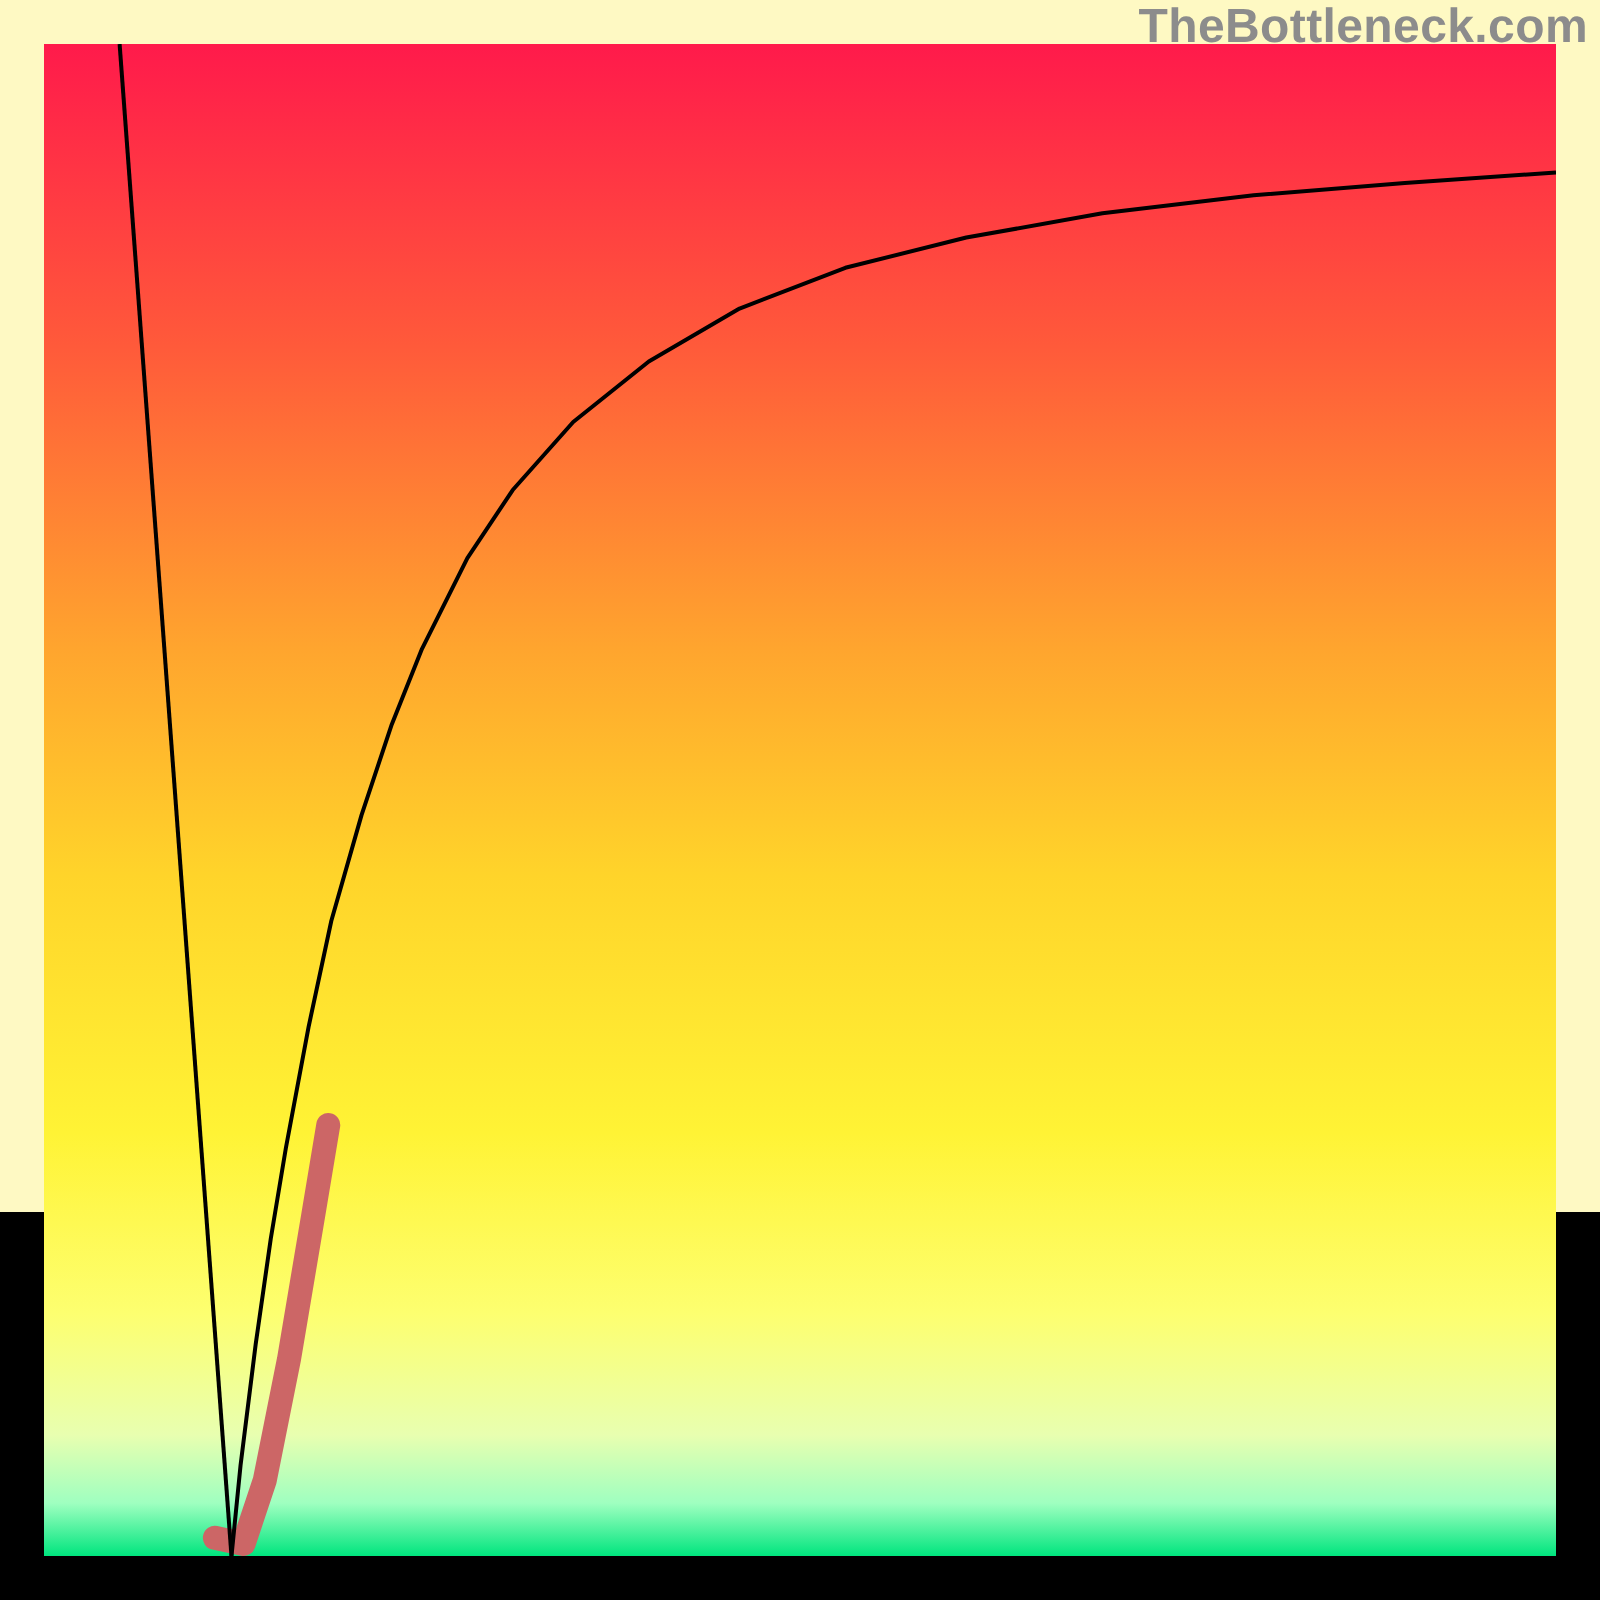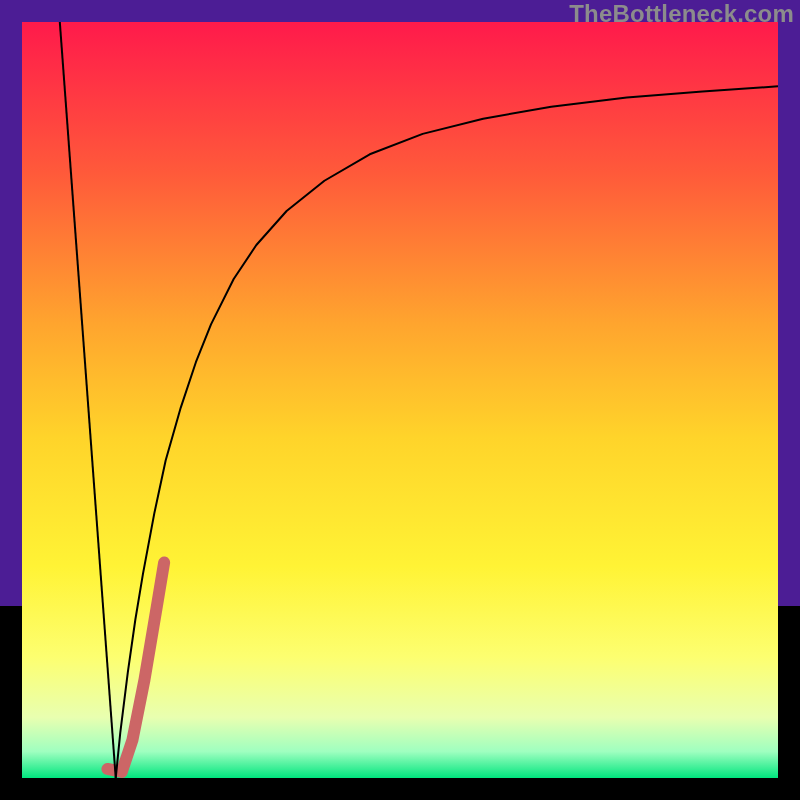--- a/index.html
+++ b/index.html
@@ -9,21 +9,21 @@
     height: 800px;
     background: #000;
     overflow: hidden;
   }
   .frame {
     position: absolute;
     left: 0;
     top: 0;
     width: 800px;
     height: 606px;
-    background: #4c1d95;
+    background: #fef9c3;
   }
   .plot {
     position: absolute;
     left: 22px;
     top: 22px;
     width: 756px;
     height: 756px;
     overflow: hidden;
     
   }

